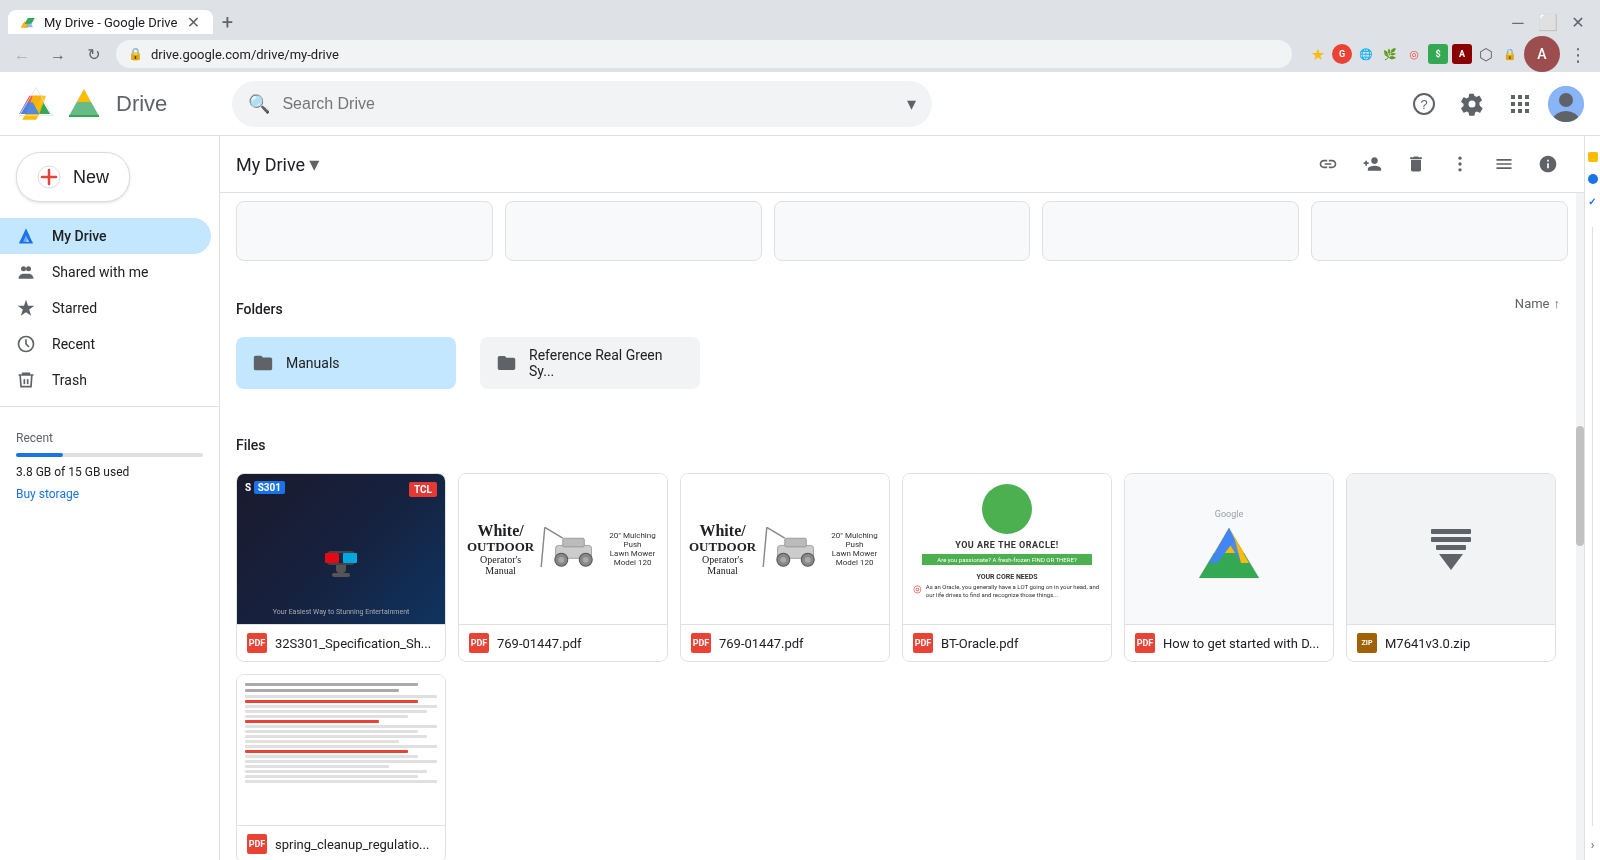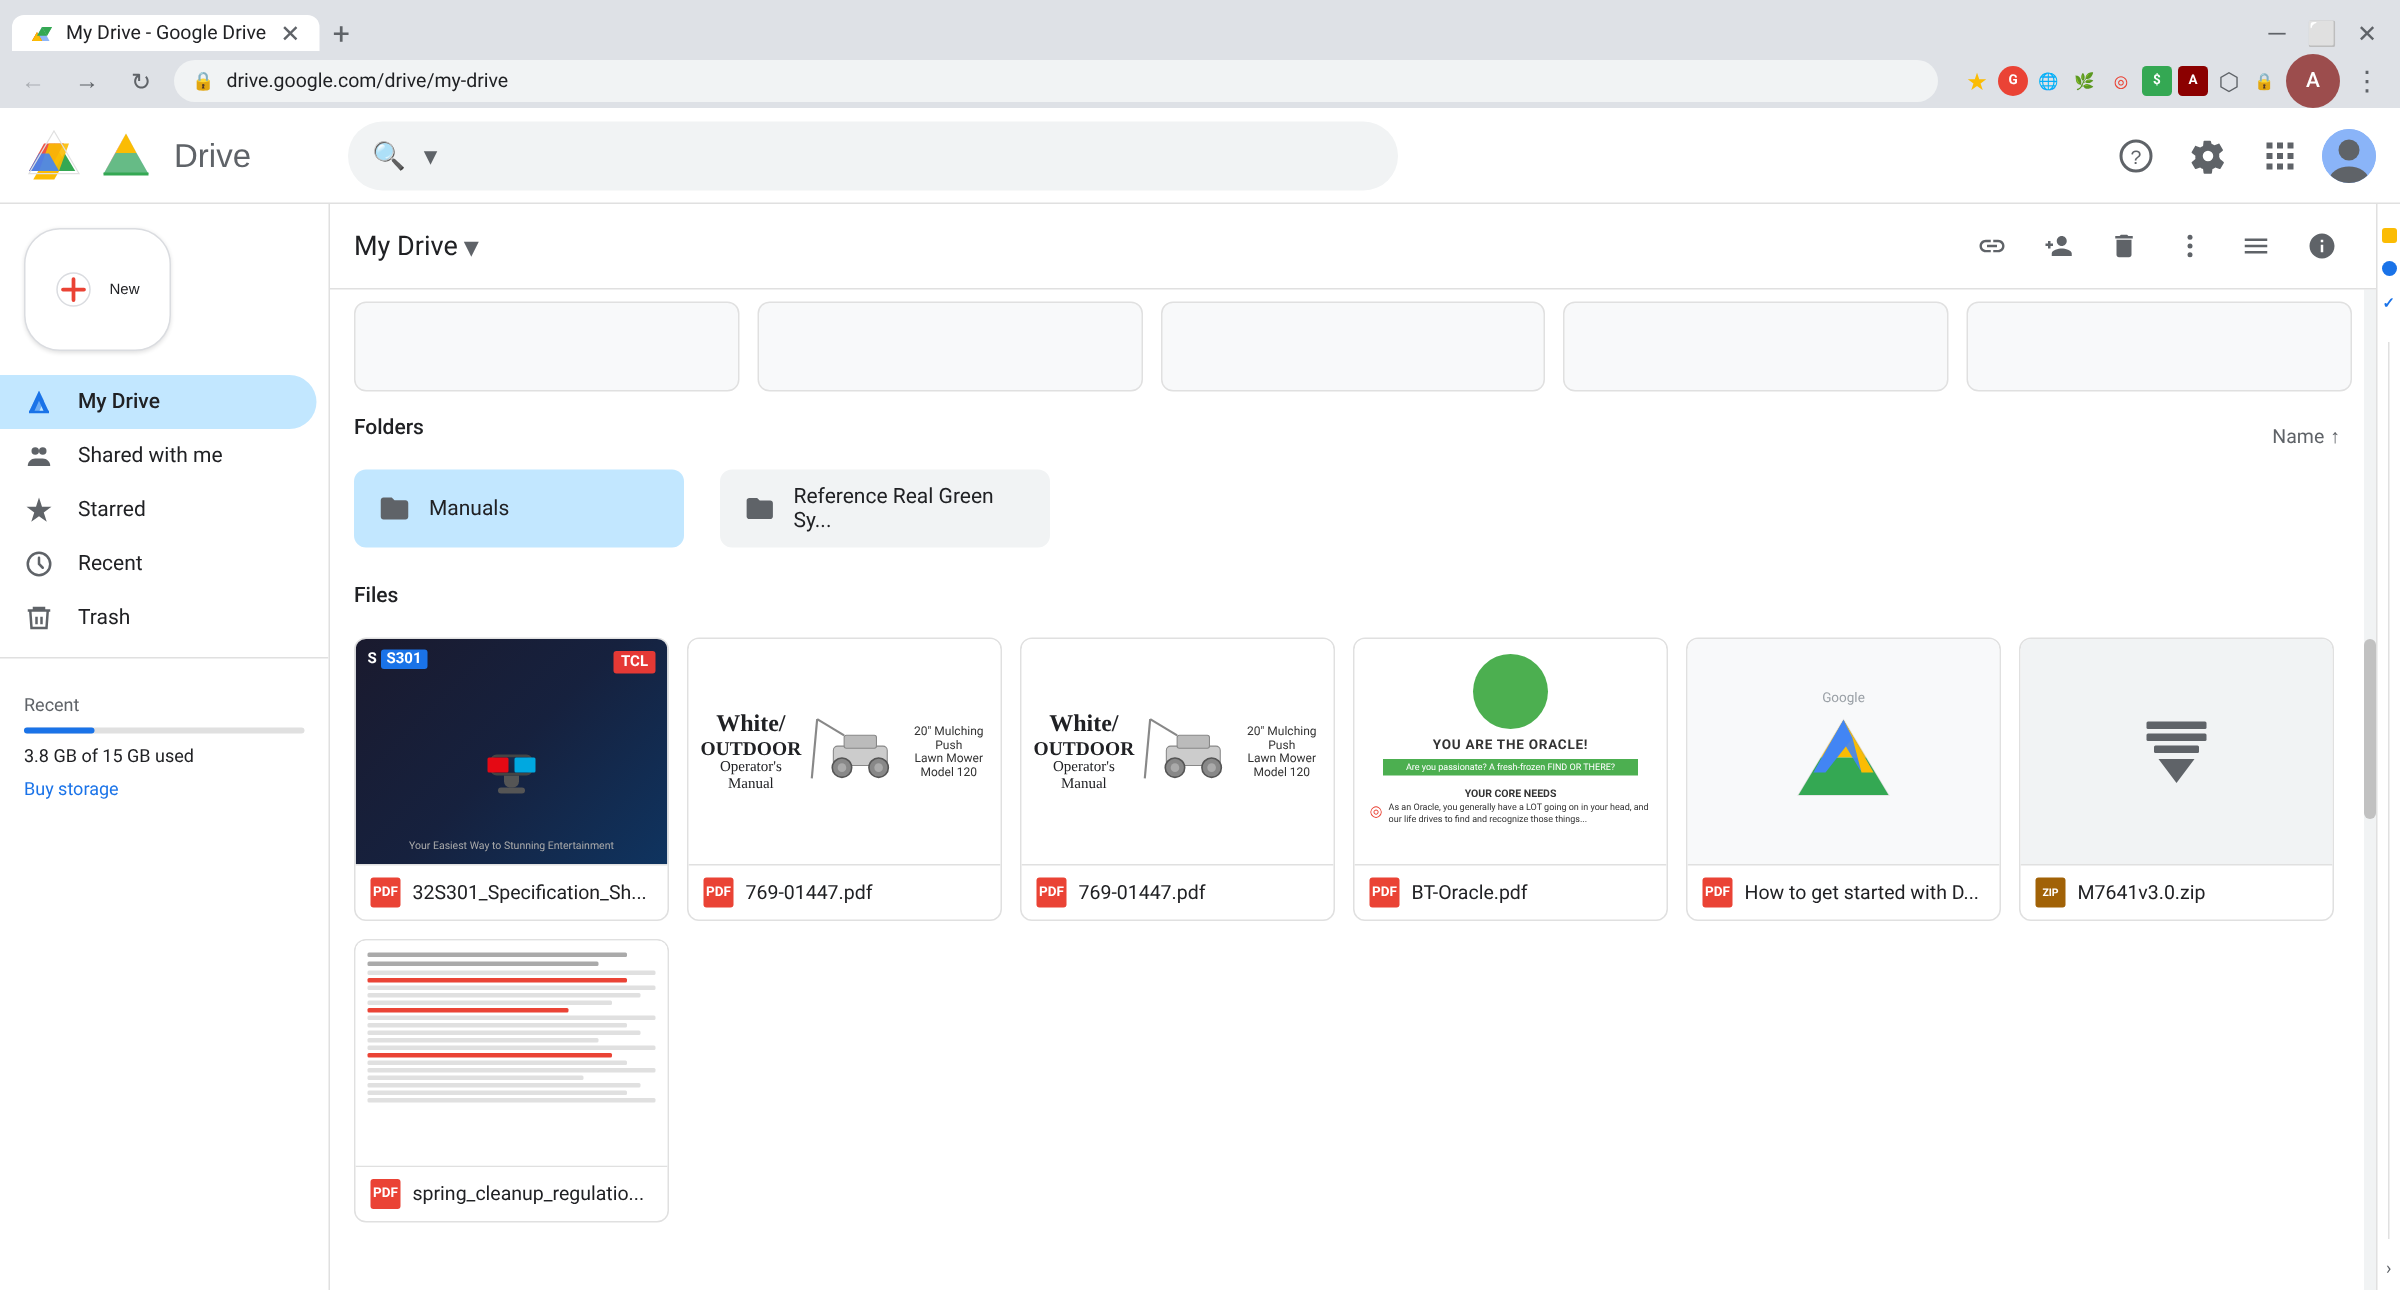--- a/index.html
+++ b/index.html
@@ -192,22 +192,22 @@
       border-right: 1px solid #e0e0e0;
     }
     .new-btn {
       display: flex;
       align-items: center;
       gap: 12px;
       margin: 8px 16px 16px 16px;
       background: #fff;
       border: 1px solid #dadce0;
       border-radius: 24px;
-      padding: 28px 20px;
-      font-size: 10px;
+      padding: 12px 20px;
+      font-size: 18px;
       font-weight: 500;
       color: #202124;
       cursor: pointer;
       box-shadow: 0 1px 3px rgba(0,0,0,0.12);
     }
     .sidebar-item {
       display: flex;
       align-items: center;
       gap: 16px;
       padding: 8px 16px;
@@ -272,21 +272,21 @@
       cursor: pointer;
     }
 
     
     .section { padding: 8px 16px; }
     .section-title {
       font-size: 14px;
       font-weight: 500;
       color: #202124;
       margin-bottom: 12px;
-      margin-top: 0;
+      margin-top: 24px;
     }
     .sort-btn { cursor: pointer; display: flex; align-items: center; gap: 4px; }
 
     
     .folders-grid {
       display: flex;
       flex-wrap: wrap;
       gap: 24px;
       padding: 0 16px 16px;
     }
@@ -666,20 +666,21 @@
         <path d="M5 32 L13 18 L27 18 L35 32 Z" fill="#34a853" opacity="0.7"></path>
         <path d="M5 32 H35" fill="none" stroke="#34a853" stroke-width="2"></path>
 
         <path d="M20 3 L8 25 H32 Z" fill="none"></path>
       </svg>
       <span style="font-size:22px; color:#5f6368; font-family: 'Product Sans', Arial, sans-serif;">Drive</span>
     </div>
 
     <div class="search-bar">
       <span class="search-icon">🔍</span>
+      <input class="search-input" type="text" placeholder="Search Drive" style="">
       <span class="search-dropdown">▾</span>
     </div>
 
     <div class="header-actions">
       <div class="icon-btn">
         <svg width="24" height="24" viewBox="0 0 24 24">
           <circle cx="12" cy="12" r="10" fill="none" stroke="#5f6368" stroke-width="2"></circle>
           <text x="12" y="17" text-anchor="middle" font-size="13" fill="#5f6368" font-family="Arial">?</text>
         </svg>
       </div>

